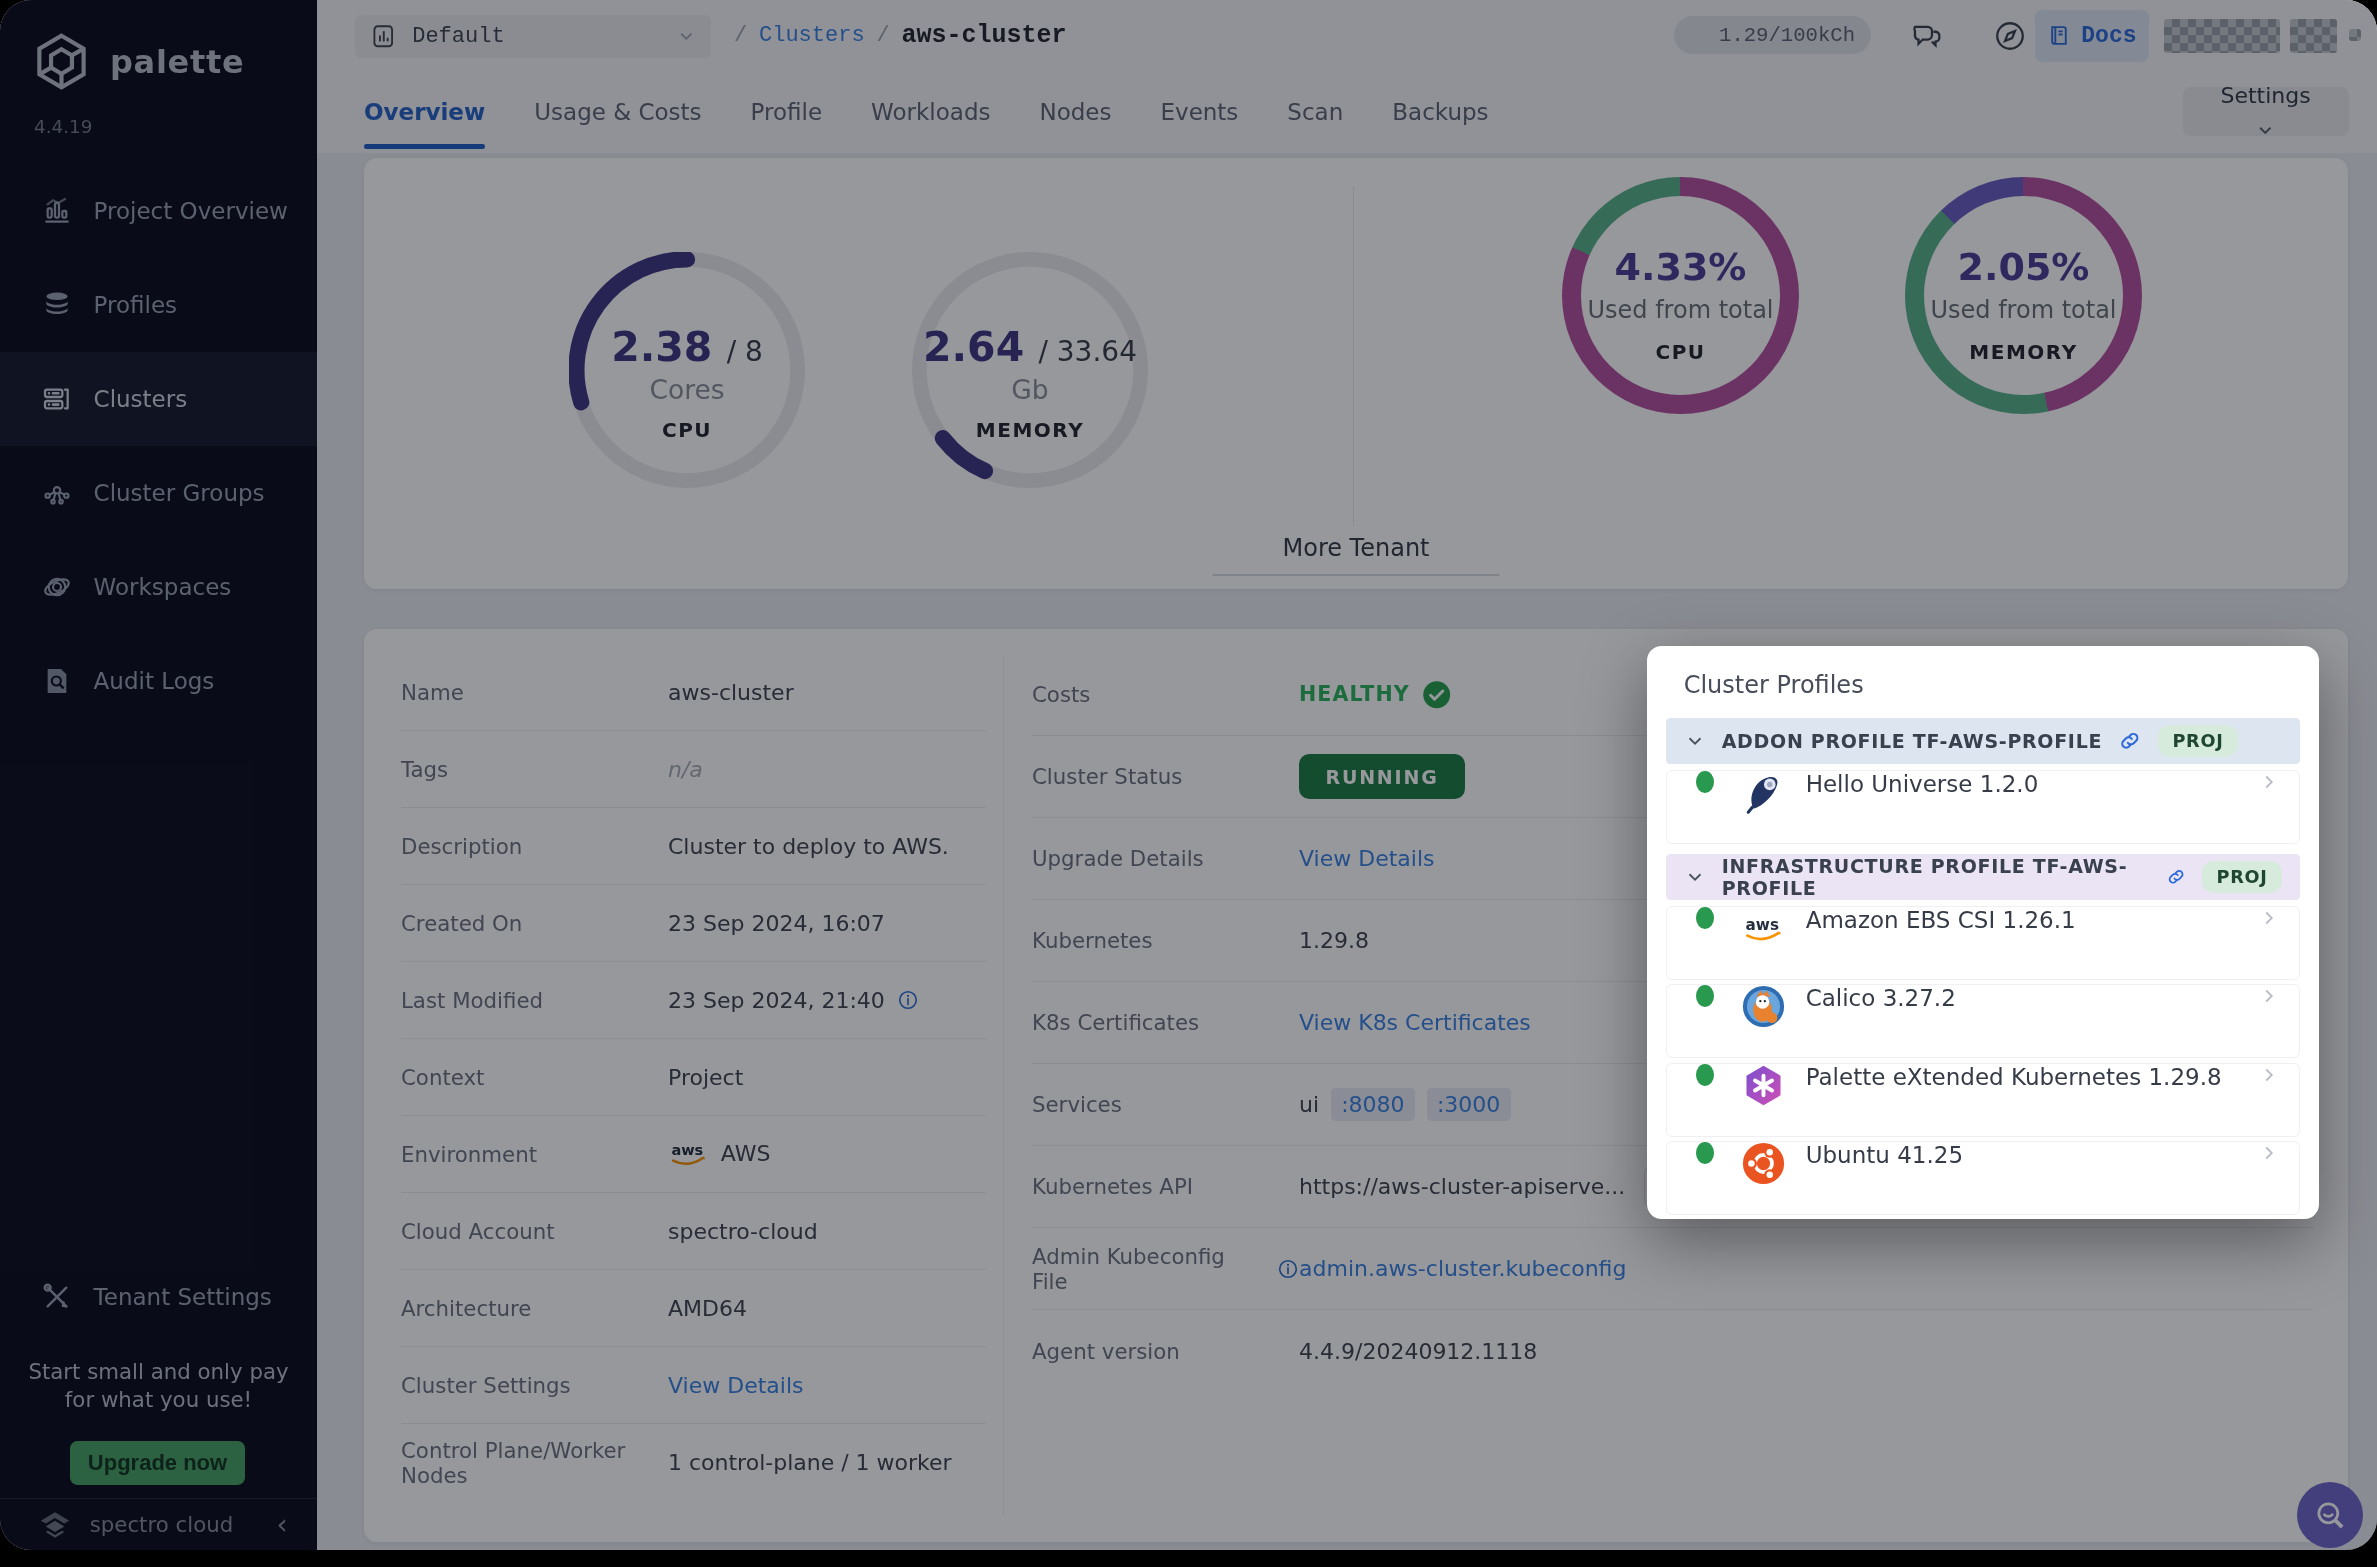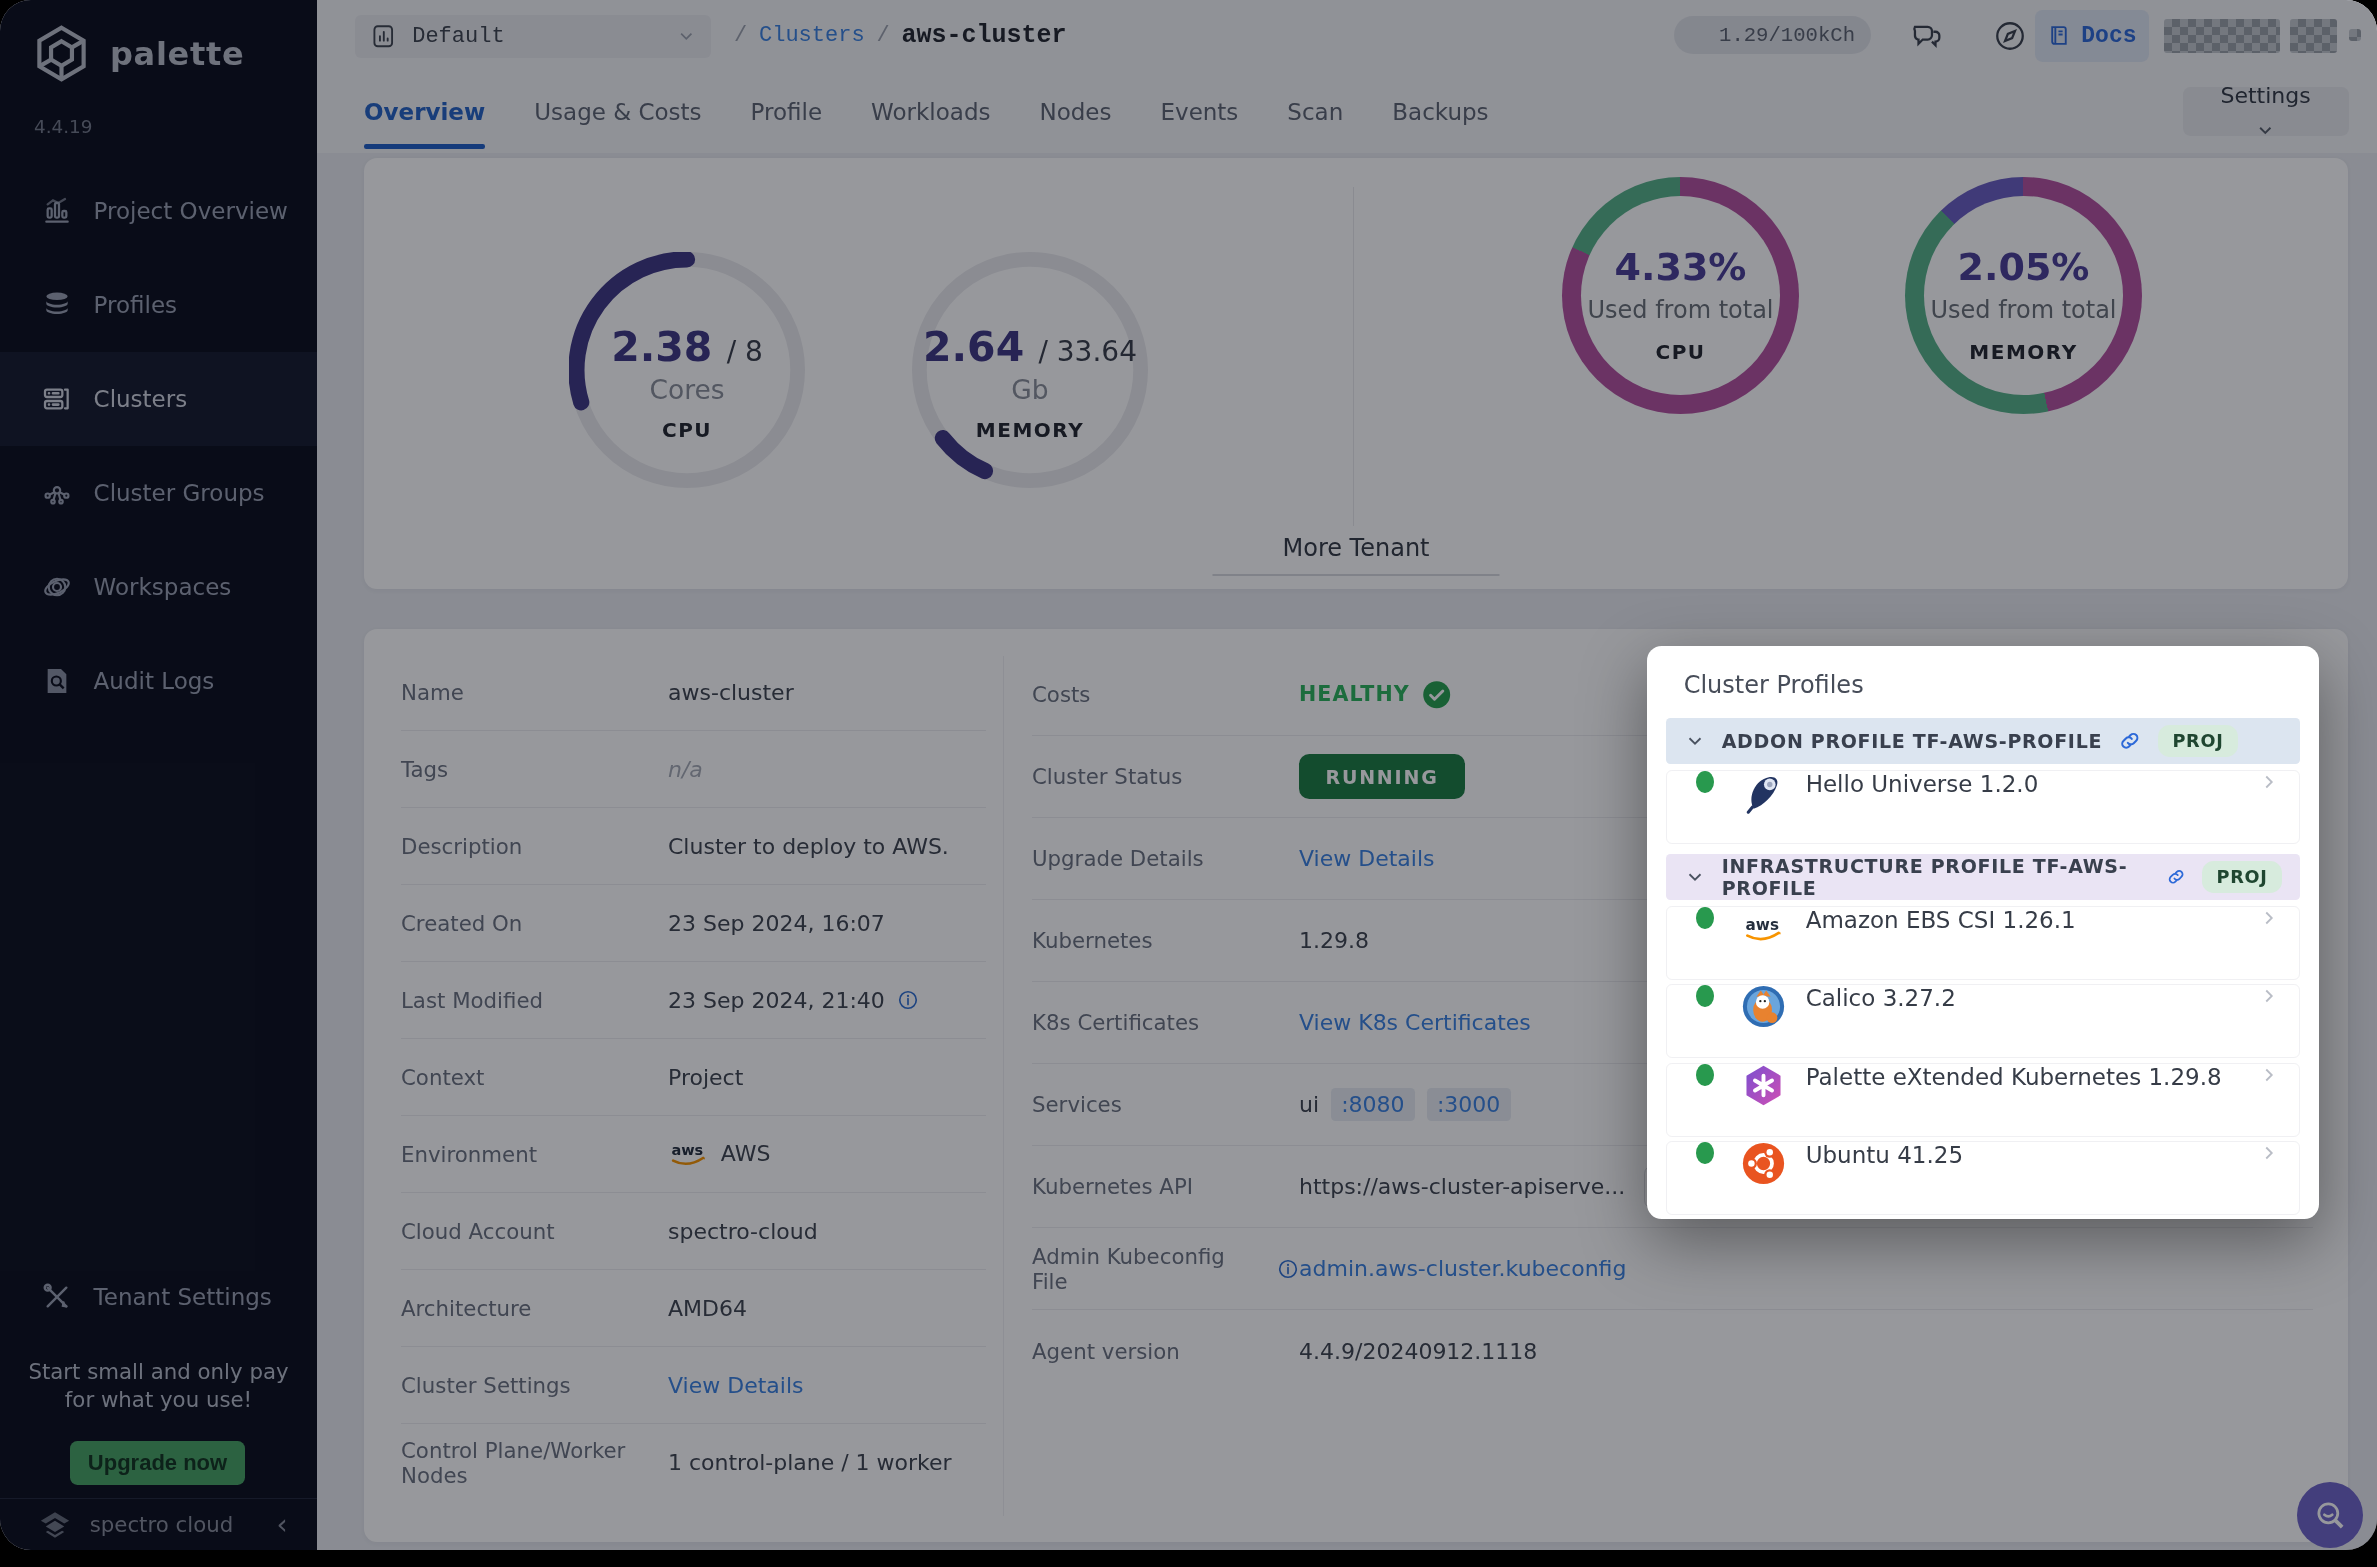--- a/index.html
+++ b/index.html
@@ -4,21 +4,21 @@
 <style>
   * { margin:0; padding:0; box-sizing:border-box; }
   html,body { background:#000; width:2377px; height:1568px; overflow:hidden;
               font-family:"DejaVu Sans","Liberation Sans",sans-serif; }
   .window { position:absolute; left:0; top:0; width:2377px; height:1550px;
             border-radius:31px; overflow:hidden; background:#e9ebf0; }
 
   
   .sidebar { position:absolute; left:0; top:0; width:317px; height:1550px;
              background:#0c0f1d; z-index:10; }
-  .logo-row { position:absolute; left:32px; top:24px; display:flex; align-items:center; gap:19px; }
+  .logo-row { position:absolute; left:32px; top:32px; display:flex; align-items:center; gap:19px; }
   .logo-mark { width:59px; height:59px; color:#b9bdc9; }
   .logo-text { font-size:32px; font-weight:700; color:#b9bdc9; letter-spacing:0.7px; }
   .version { position:absolute; left:34px; top:116px; font-size:18.4px; color:#737988; }
   .menu { position:absolute; left:0; top:164px; width:100%; }
   .menu-item { height:94px; display:flex; align-items:center; padding-left:41px;
                color:#99a0b1; cursor:pointer; }
   .menu-item.active { background:#161b2d; color:#d0d4df; }
   .menu-item .mi-icon { width:32px; height:32px; flex:0 0 32px; }
   .menu-item .mi-label { margin-left:20.6px; font-size:23px; }
   .tenant { position:absolute; left:0; top:1251px; width:100%; height:92px;

